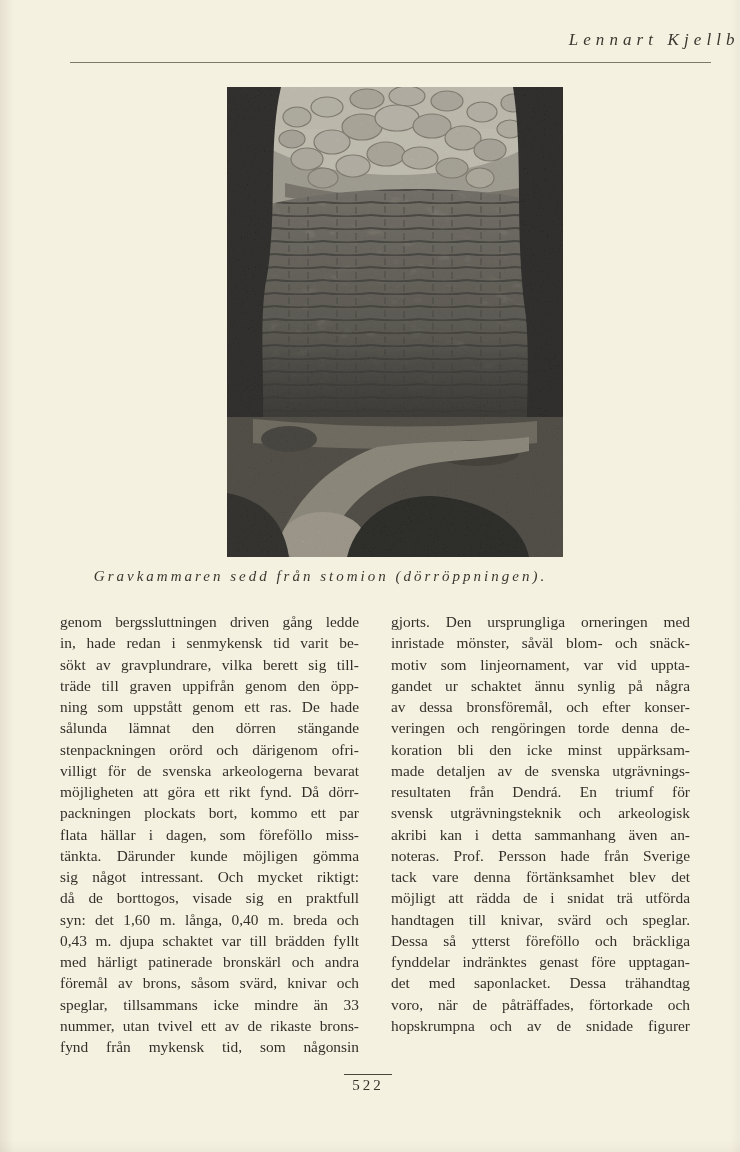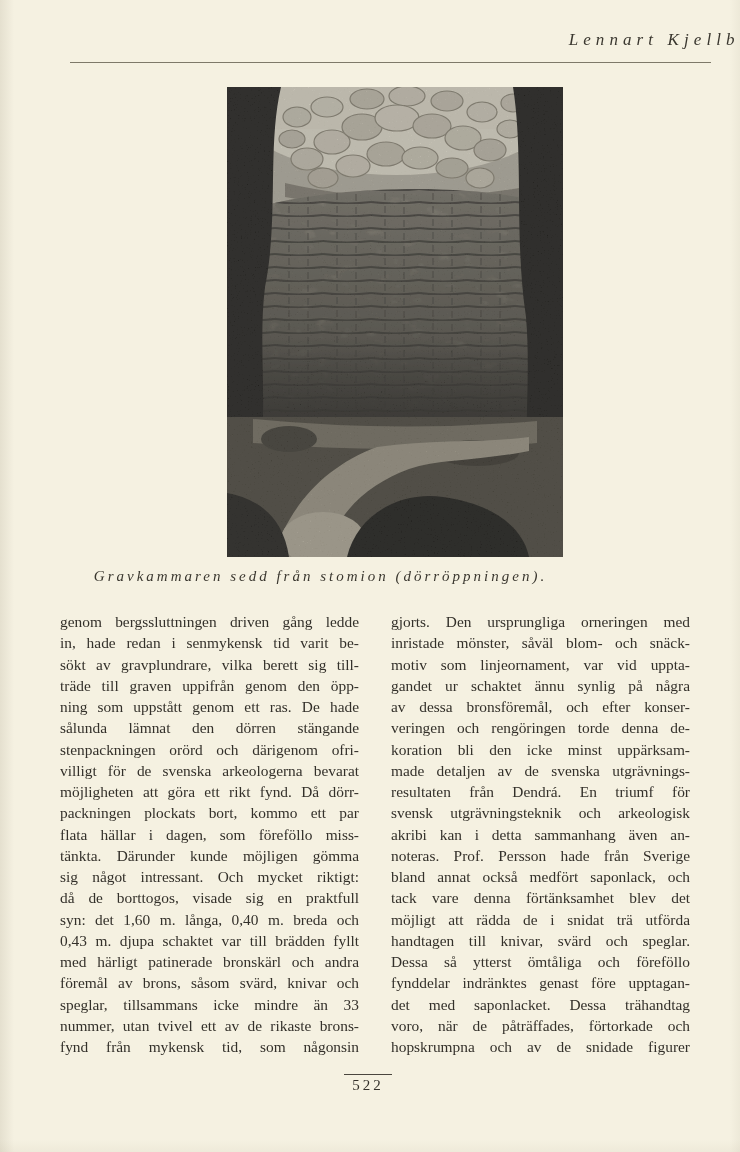--- a/index.html
+++ b/index.html
@@ -180,25 +180,24 @@
         <div class="line">motiv som linjeornament, var vid uppta-</div>
         <div class="line">gandet ur schaktet ännu synlig på några</div>
         <div class="line">av dessa bronsföremål, och efter konser-</div>
         <div class="line">veringen och rengöringen torde denna de-</div>
         <div class="line">koration bli den icke minst uppärksam-</div>
         <div class="line">made detaljen av de svenska utgrävnings-</div>
         <div class="line">resultaten från Dendrá. En triumf för</div>
         <div class="line">svensk utgrävningsteknik och arkeologisk</div>
         <div class="line">akribi kan i detta sammanhang även an-</div>
         <div class="line">noteras. Prof. Persson hade från Sverige</div>
-        <div class="line">bland annat också medfört saponlack, och</div>
         <div class="line">tack vare denna förtänksamhet blev det</div>
         <div class="line">möjligt att rädda de i snidat trä utförda</div>
         <div class="line">handtagen till knivar, svärd och speglar.</div>
-        <div class="line">Dessa så ytterst ömtåliga och föreföllo</div>
+        <div class="line">Dessa så ytterst föreföllo och bräckliga</div>
         <div class="line">fynddelar indränktes genast före upptagan-</div>
         <div class="line">det med saponlacket. Dessa trähandtag</div>
         <div class="line">voro, när de påträffades, förtorkade och</div>
         <div class="line">hopskrumpna och av de snidade figurer</div>
       </div>
   </div>
 
   <div class="pageno-wrap">
     <span class="pageno">522</span>
   </div>

